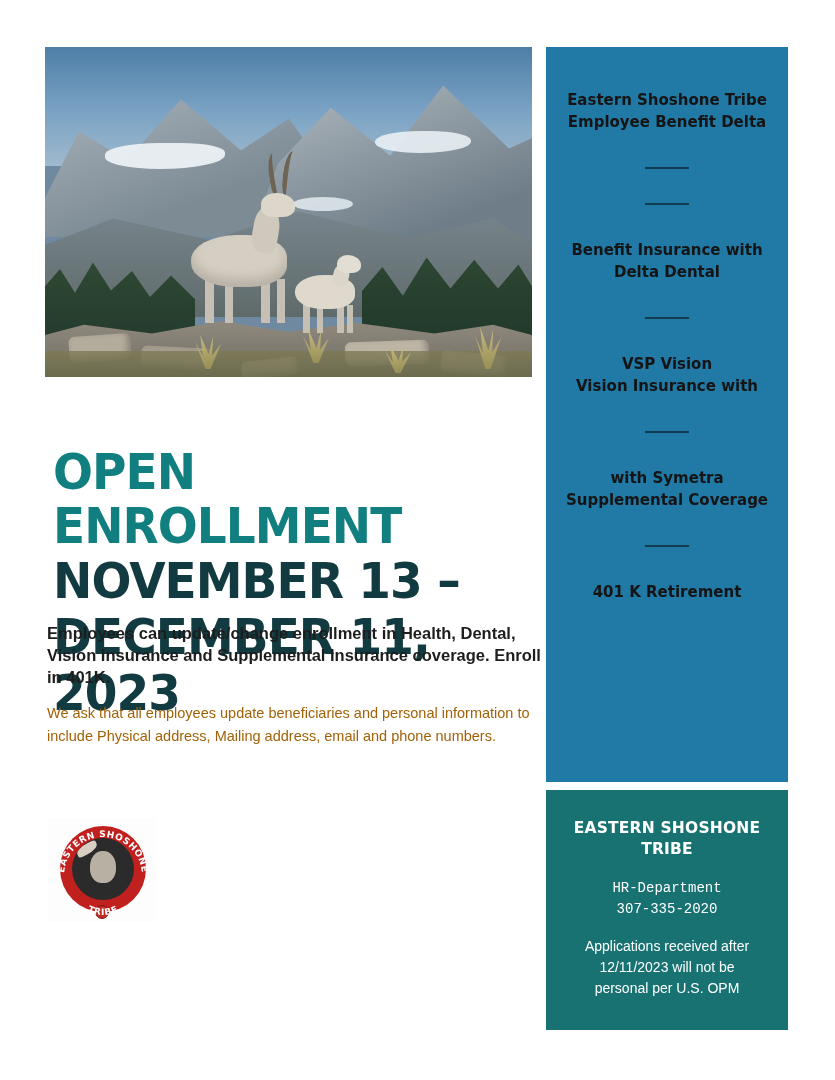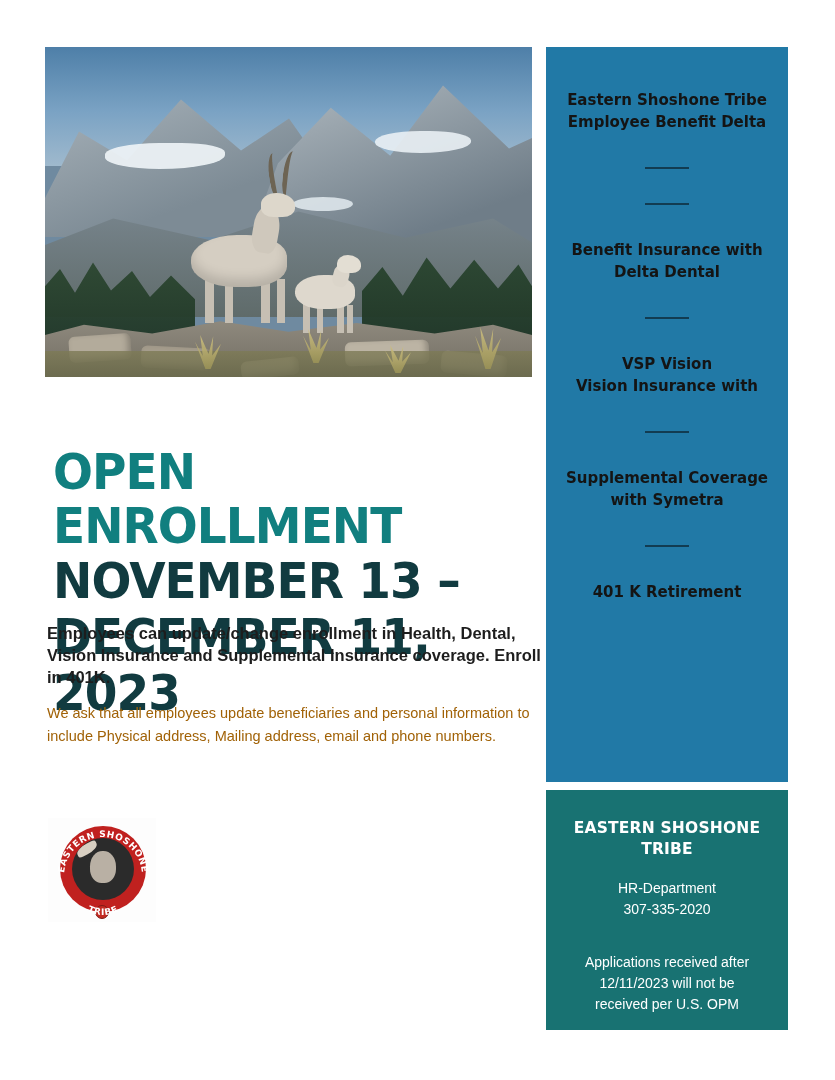--- a/index.html
+++ b/index.html
@@ -345,25 +345,26 @@
     font-weight: bold;
     font-size: 15.5px;
     line-height: 21px;
     letter-spacing: .2px;
     margin: 0 0 18px 0;
   }
   .contact-line {
     font-size: 14px;
     line-height: 21px;
     margin: 0;
+    font-family: Liberation Mono, monospace;
   }
   .contact-note {
     font-size: 14px;
     line-height: 21px;
-    margin: 32px 0 0 0;
+    margin: 16px 0 0 0;
   }
 </style>
 </head>
 <body>
 
 <div id="hero-photo">
   <div class="sky"></div>
   <div class="far-peak peak1"></div>
   <div class="far-peak peak2"></div>
   <div class="snow1"></div>
@@ -453,35 +454,35 @@
   </div>
   <div class="benefit-sep"></div>
 
   <div class="benefit-item">
     <div>VSP Vision</div>
     <div>Vision Insurance with</div>
   </div>
   <div class="benefit-sep"></div>
 
   <div class="benefit-item">
+    <div>with Symetra</div>
     <div>Supplemental Coverage</div>
-    <div>with Symetra</div>
   </div>
   <div class="benefit-sep"></div>
 
   <div class="benefit-item">
     <div>401 K Retirement</div>
   </div>
 </div>
 
 <div id="contact-panel">
   <div class="contact-title">
     <div>EASTERN SHOSHONE</div>
     <div>TRIBE</div>
   </div>
   <p class="contact-line">HR-Department</p>
   <p class="contact-line">307-335-2020</p>
   <div class="contact-note">
     <div>Applications received after</div>
     <div>12/11/2023 will not be</div>
-    <div>received per U.S. OPM</div>
+    <div>personal per U.S. OPM</div>
   </div>
 </div>
 
 </body></html>

